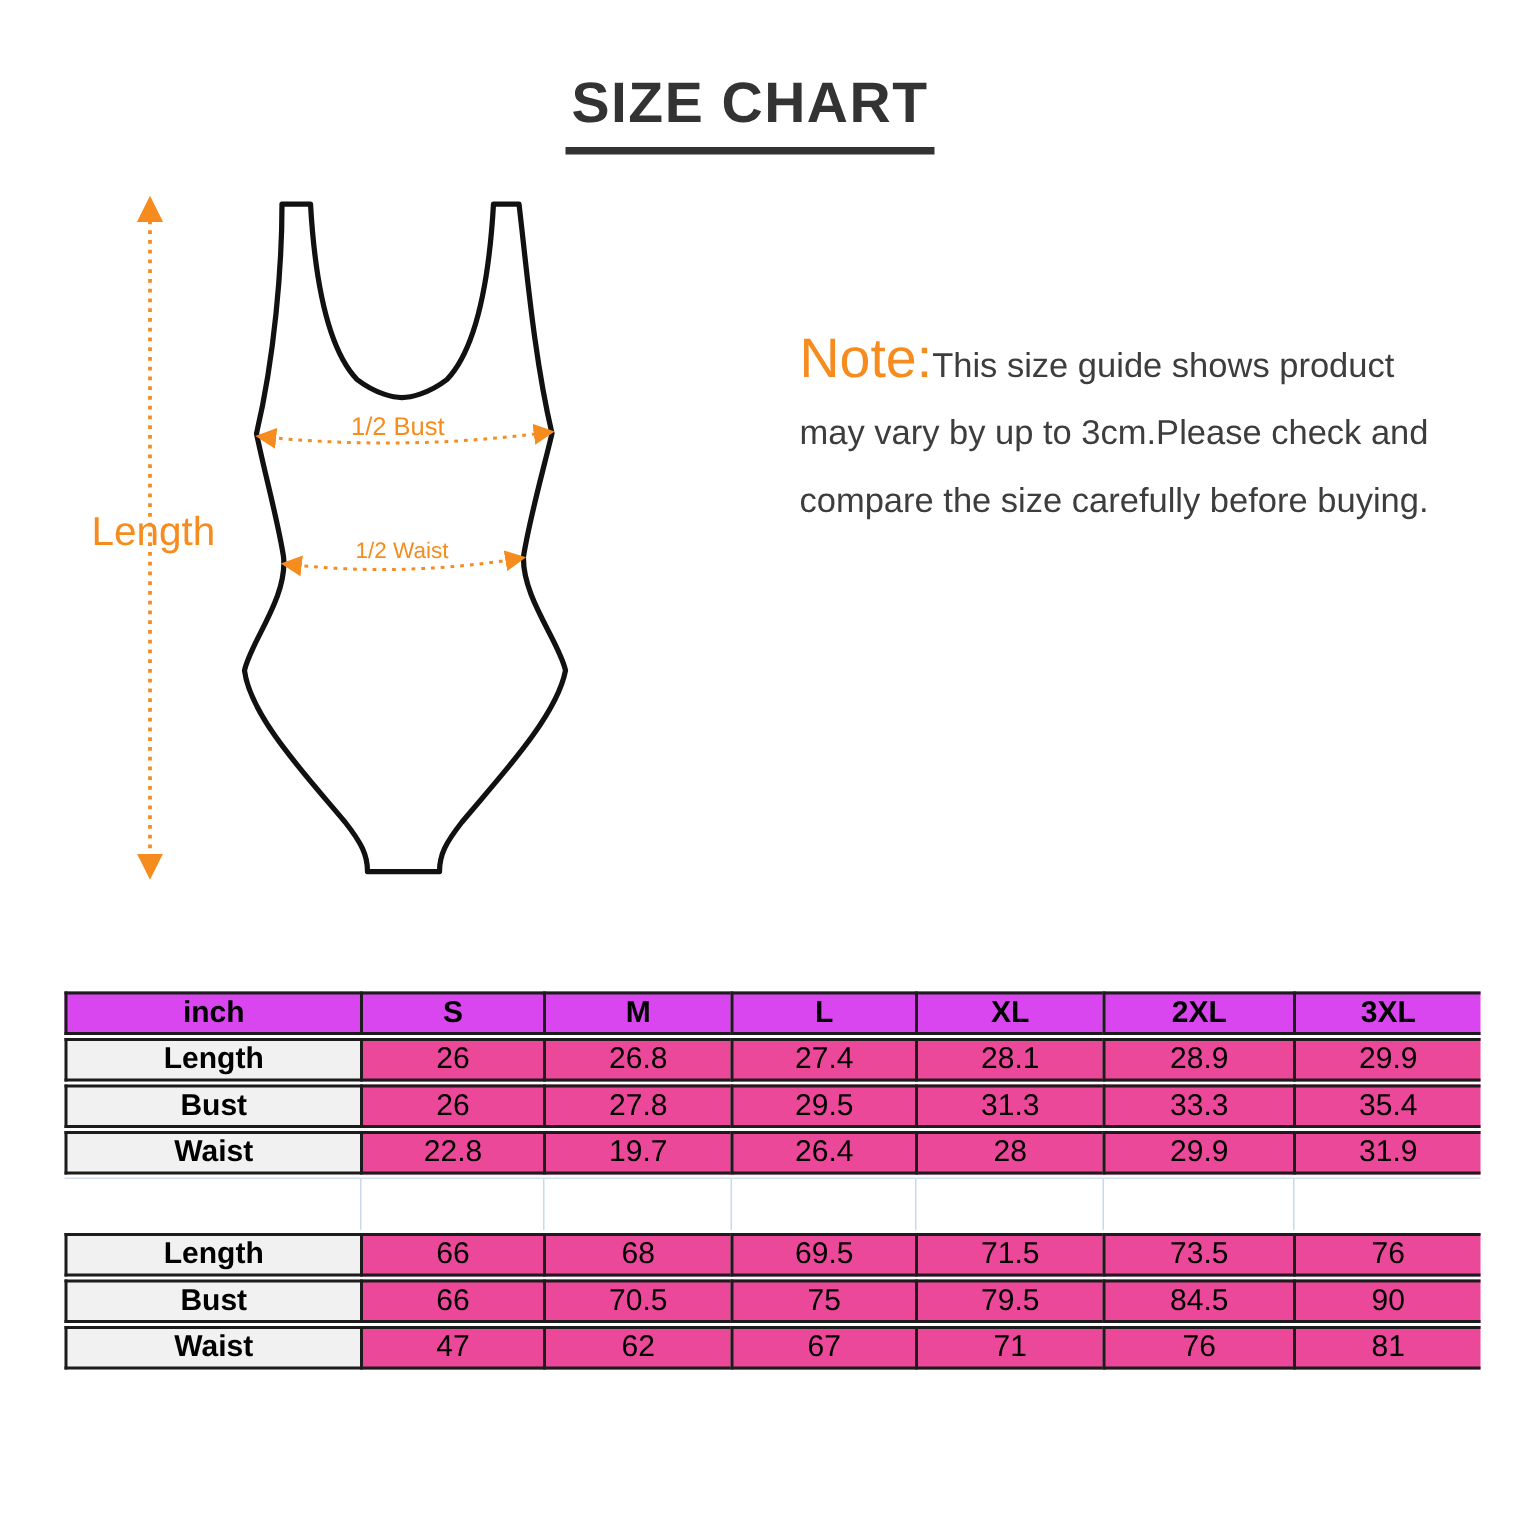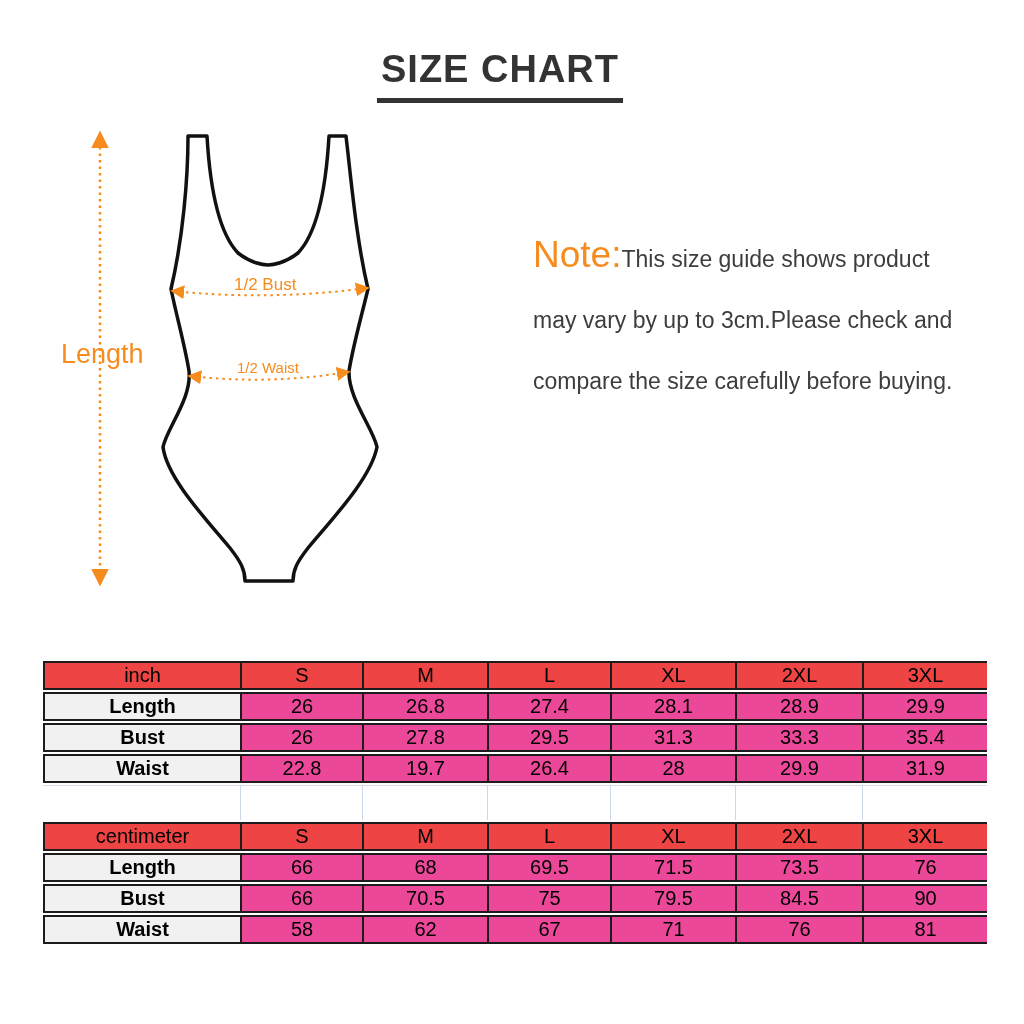--- a/index.html
+++ b/index.html
@@ -16,34 +16,34 @@
   
   .diagram-svg{position:absolute;left:55px;top:118px;}
   .diag-label{position:absolute;color:#f68b1e;}
   .label-length{left:61px;top:339px;font-size:27px;}
   .label-bust{left:234px;top:275px;font-size:17px;}
   .label-waist{left:237px;top:359px;font-size:15px;}
   
   .note{position:absolute;left:533px;top:216px;width:465px;font-size:23px;
         line-height:45px;color:#3d3d3d;}
   .note-prefix{font-size:37px;color:#f68b1e;vertical-align:baseline;}
-  .note-line{white-space:nowrap;margin-top:16px;}
+  .note-line{white-space:nowrap;}
   
   .tables-wrap{position:absolute;left:43px;top:659px;width:944px;}
   table.size-table{
     border-collapse:separate;border-spacing:0 2px;table-layout:fixed;
     width:944px;
   }
   .size-table th,.size-table td{
     height:25px;padding:0;text-align:center;vertical-align:middle;
     font-size:20px;overflow:hidden;
     border-top:2px solid #1c1c1c;border-bottom:2px solid #1c1c1c;
     border-left:2px solid #1c1c1c;
   }
-  .size-table th{background:#ef4444;font-weight:normal;text-align:center;}
+  .size-table th{background:#d946ef;font-weight:bold;text-align:center;}
   .size-table td.row-label{background:#f1f1f1;font-weight:bold;}
   .size-table td{background:#ec4899;font-weight:normal;}
   .table-gap{
     height:34px;border-top:1px solid #d4dde9;
     background-image:
       linear-gradient(#c9d9ec,#c9d9ec),linear-gradient(#c9d9ec,#c9d9ec),
       linear-gradient(#c9d9ec,#c9d9ec),linear-gradient(#c9d9ec,#c9d9ec),
       linear-gradient(#c9d9ec,#c9d9ec),linear-gradient(#c9d9ec,#c9d9ec);
     background-size:1px 100%;background-repeat:no-repeat;
     background-position:197px 0,319px 0,444px 0,567px 0,692px 0,819px 0;
@@ -153,50 +153,41 @@
     <colgroup>
       <col style="width:197px">
         <col style="width:122px">
         <col style="width:125px">
       <col style="width:123px">
         <col style="width:125px">
         <col style="width:127px">
       <col style="width:125px">
     </colgroup>
     <tbody>
-        <tr>
-      <th>centimeter</th>
-      <th>S</th>
-      <th>M</th>
-      <th>L</th>
-      <th>XL</th>
-      <th>2XL</th>
-      <th>3XL</th>
-    </tr>
     <tr>
       <td class="row-label">Length</td>
       <td>66</td>
       <td>68</td>
       <td>69.5</td>
       <td>71.5</td>
       <td>73.5</td>
       <td>76</td>
     </tr>
     <tr>
       <td class="row-label">Bust</td>
       <td>66</td>
       <td>70.5</td>
       <td>75</td>
       <td>79.5</td>
       <td>84.5</td>
       <td>90</td>
     </tr>
     <tr>
       <td class="row-label">Waist</td>
-      <td>58</td>
+      <td>47</td>
       <td>62</td>
       <td>67</td>
       <td>71</td>
       <td>76</td>
       <td>81</td>
     </tr>
   </tbody>
     </table>
 
 </div>

